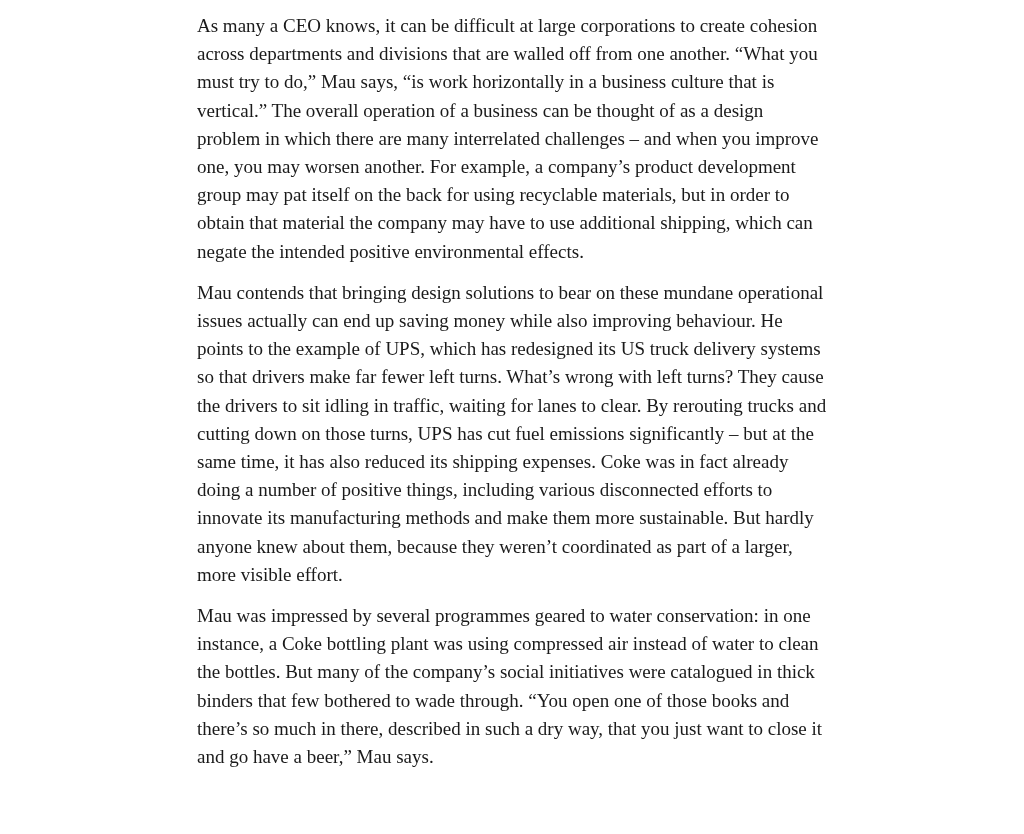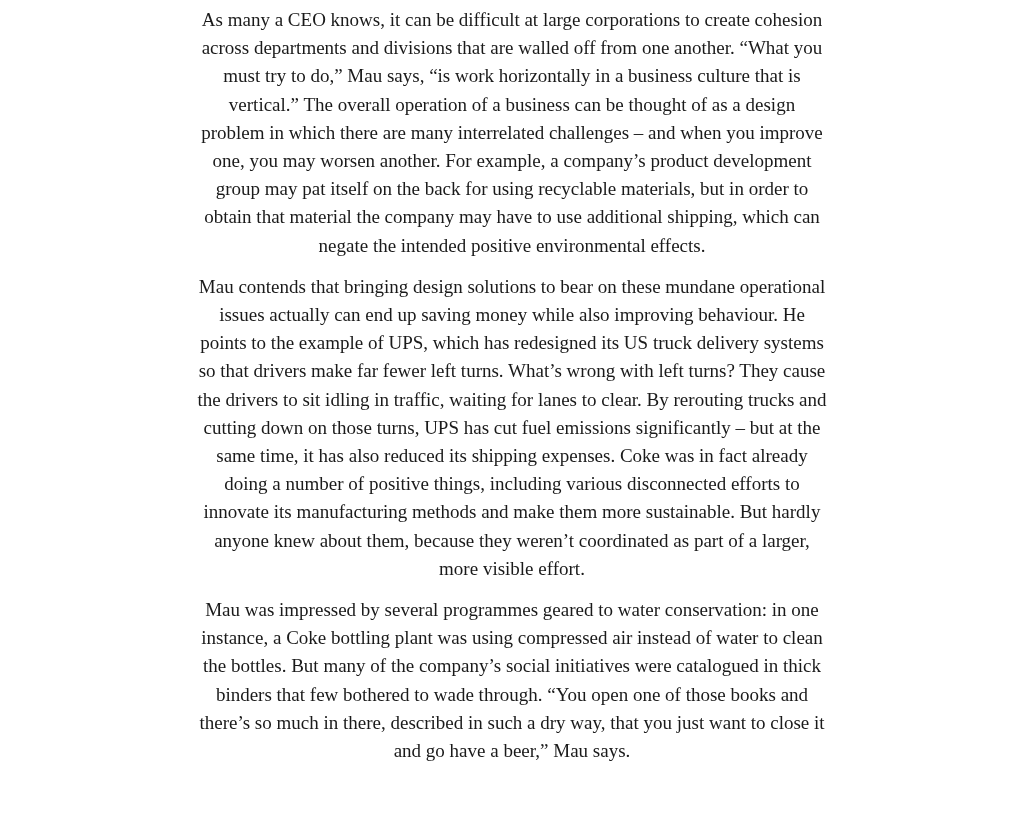--- a/index.html
+++ b/index.html
@@ -8,26 +8,26 @@
     background: #ffffff;
   }
   body {
     width: 1024px;
     height: 834px;
     overflow: hidden;
   }
   .article-body {
     width: 630px;
     margin: 0 auto;
-    padding-top: 6px;
+    padding-top: 12px;
     font-family: "Liberation Serif", "DejaVu Serif", serif;
     font-size: 19px;
     line-height: 28.2px;
     color: #1a1a1a;
-    text-align: center;
+    text-align: left;
     -webkit-font-smoothing: antialiased;
   }
   .article-body p {
     margin: 0 0 13px 0;
     padding: 0;
   }
 </style>
 </head>
 <body>
 

